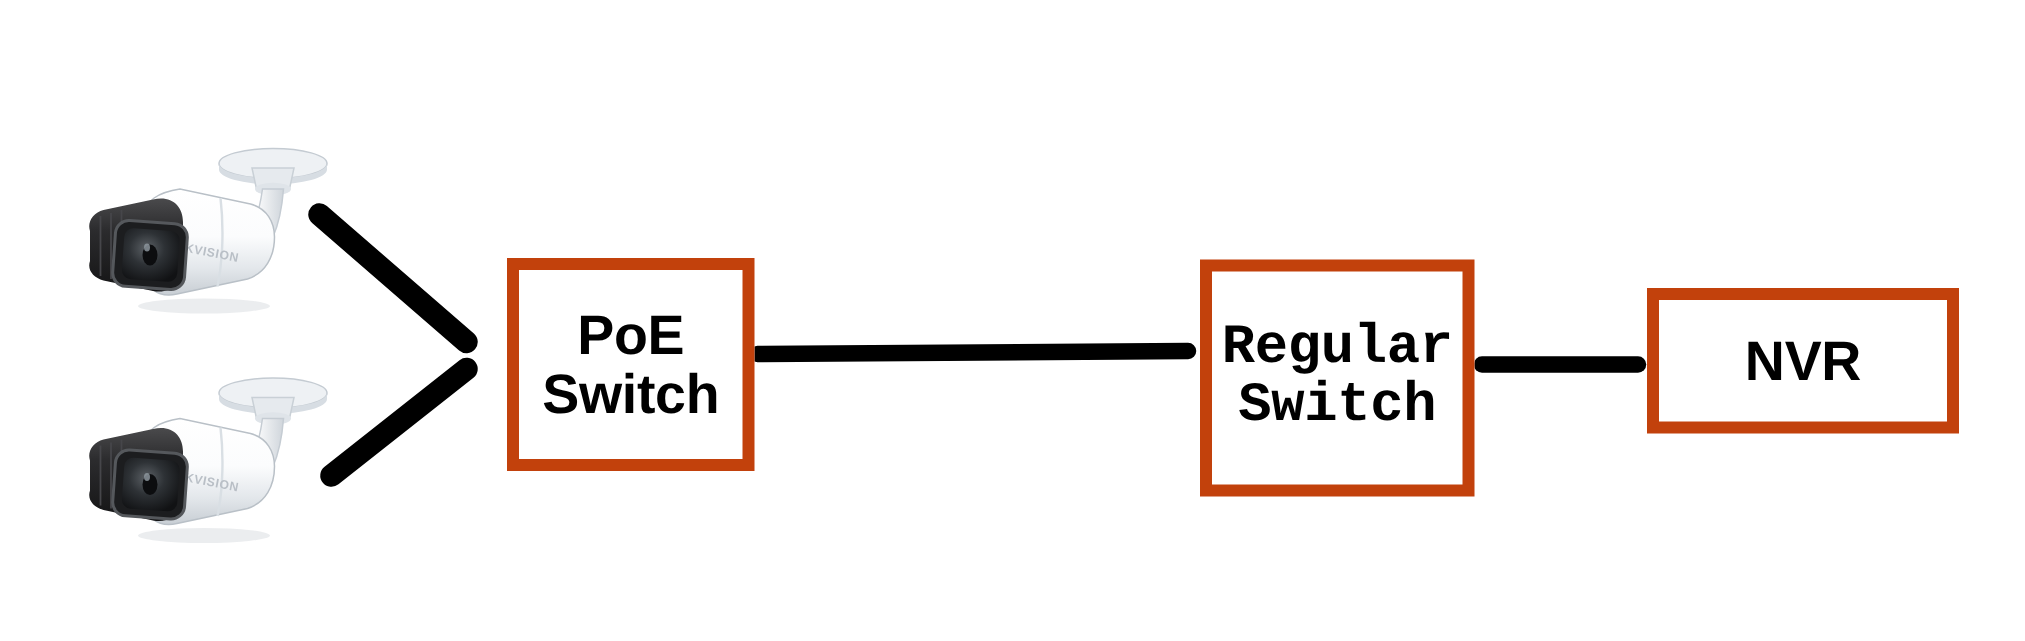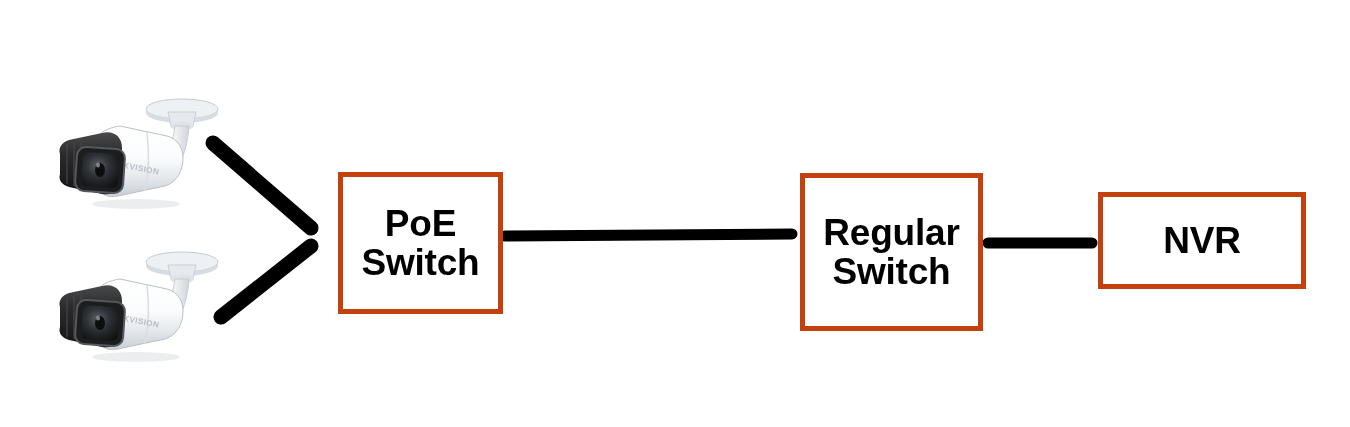--- a/index.html
+++ b/index.html
@@ -23,21 +23,21 @@
     top: 0;
     width: 1350px;
     height: 427px;
   }
 
   
   .node-box {
     position: absolute;
     box-sizing: border-box;
     background: #ffffff;
-    border: 5px solid #c2410c;
+    border: 8px solid #c2410c;
     display: flex;
     align-items: center;
     justify-content: center;
     text-align: center;
     color: #000000;
     font-weight: bold;
     line-height: 1.06;
     letter-spacing: -0.2px;
   }
   #node-poe-switch {
@@ -46,20 +46,21 @@
     width: 165px;
     height: 142px;
     font-size: 37px;
   }
   #node-regular-switch {
     left: 800px;
     top: 173px;
     width: 183px;
     height: 158px;
     font-size: 37px;
+    font-family: Liberation Mono, monospace;
   }
   #node-nvr {
     left: 1098px;
     top: 192px;
     width: 208px;
     height: 97px;
     font-size: 37px;
   }
   .node-label {
     display: block;

